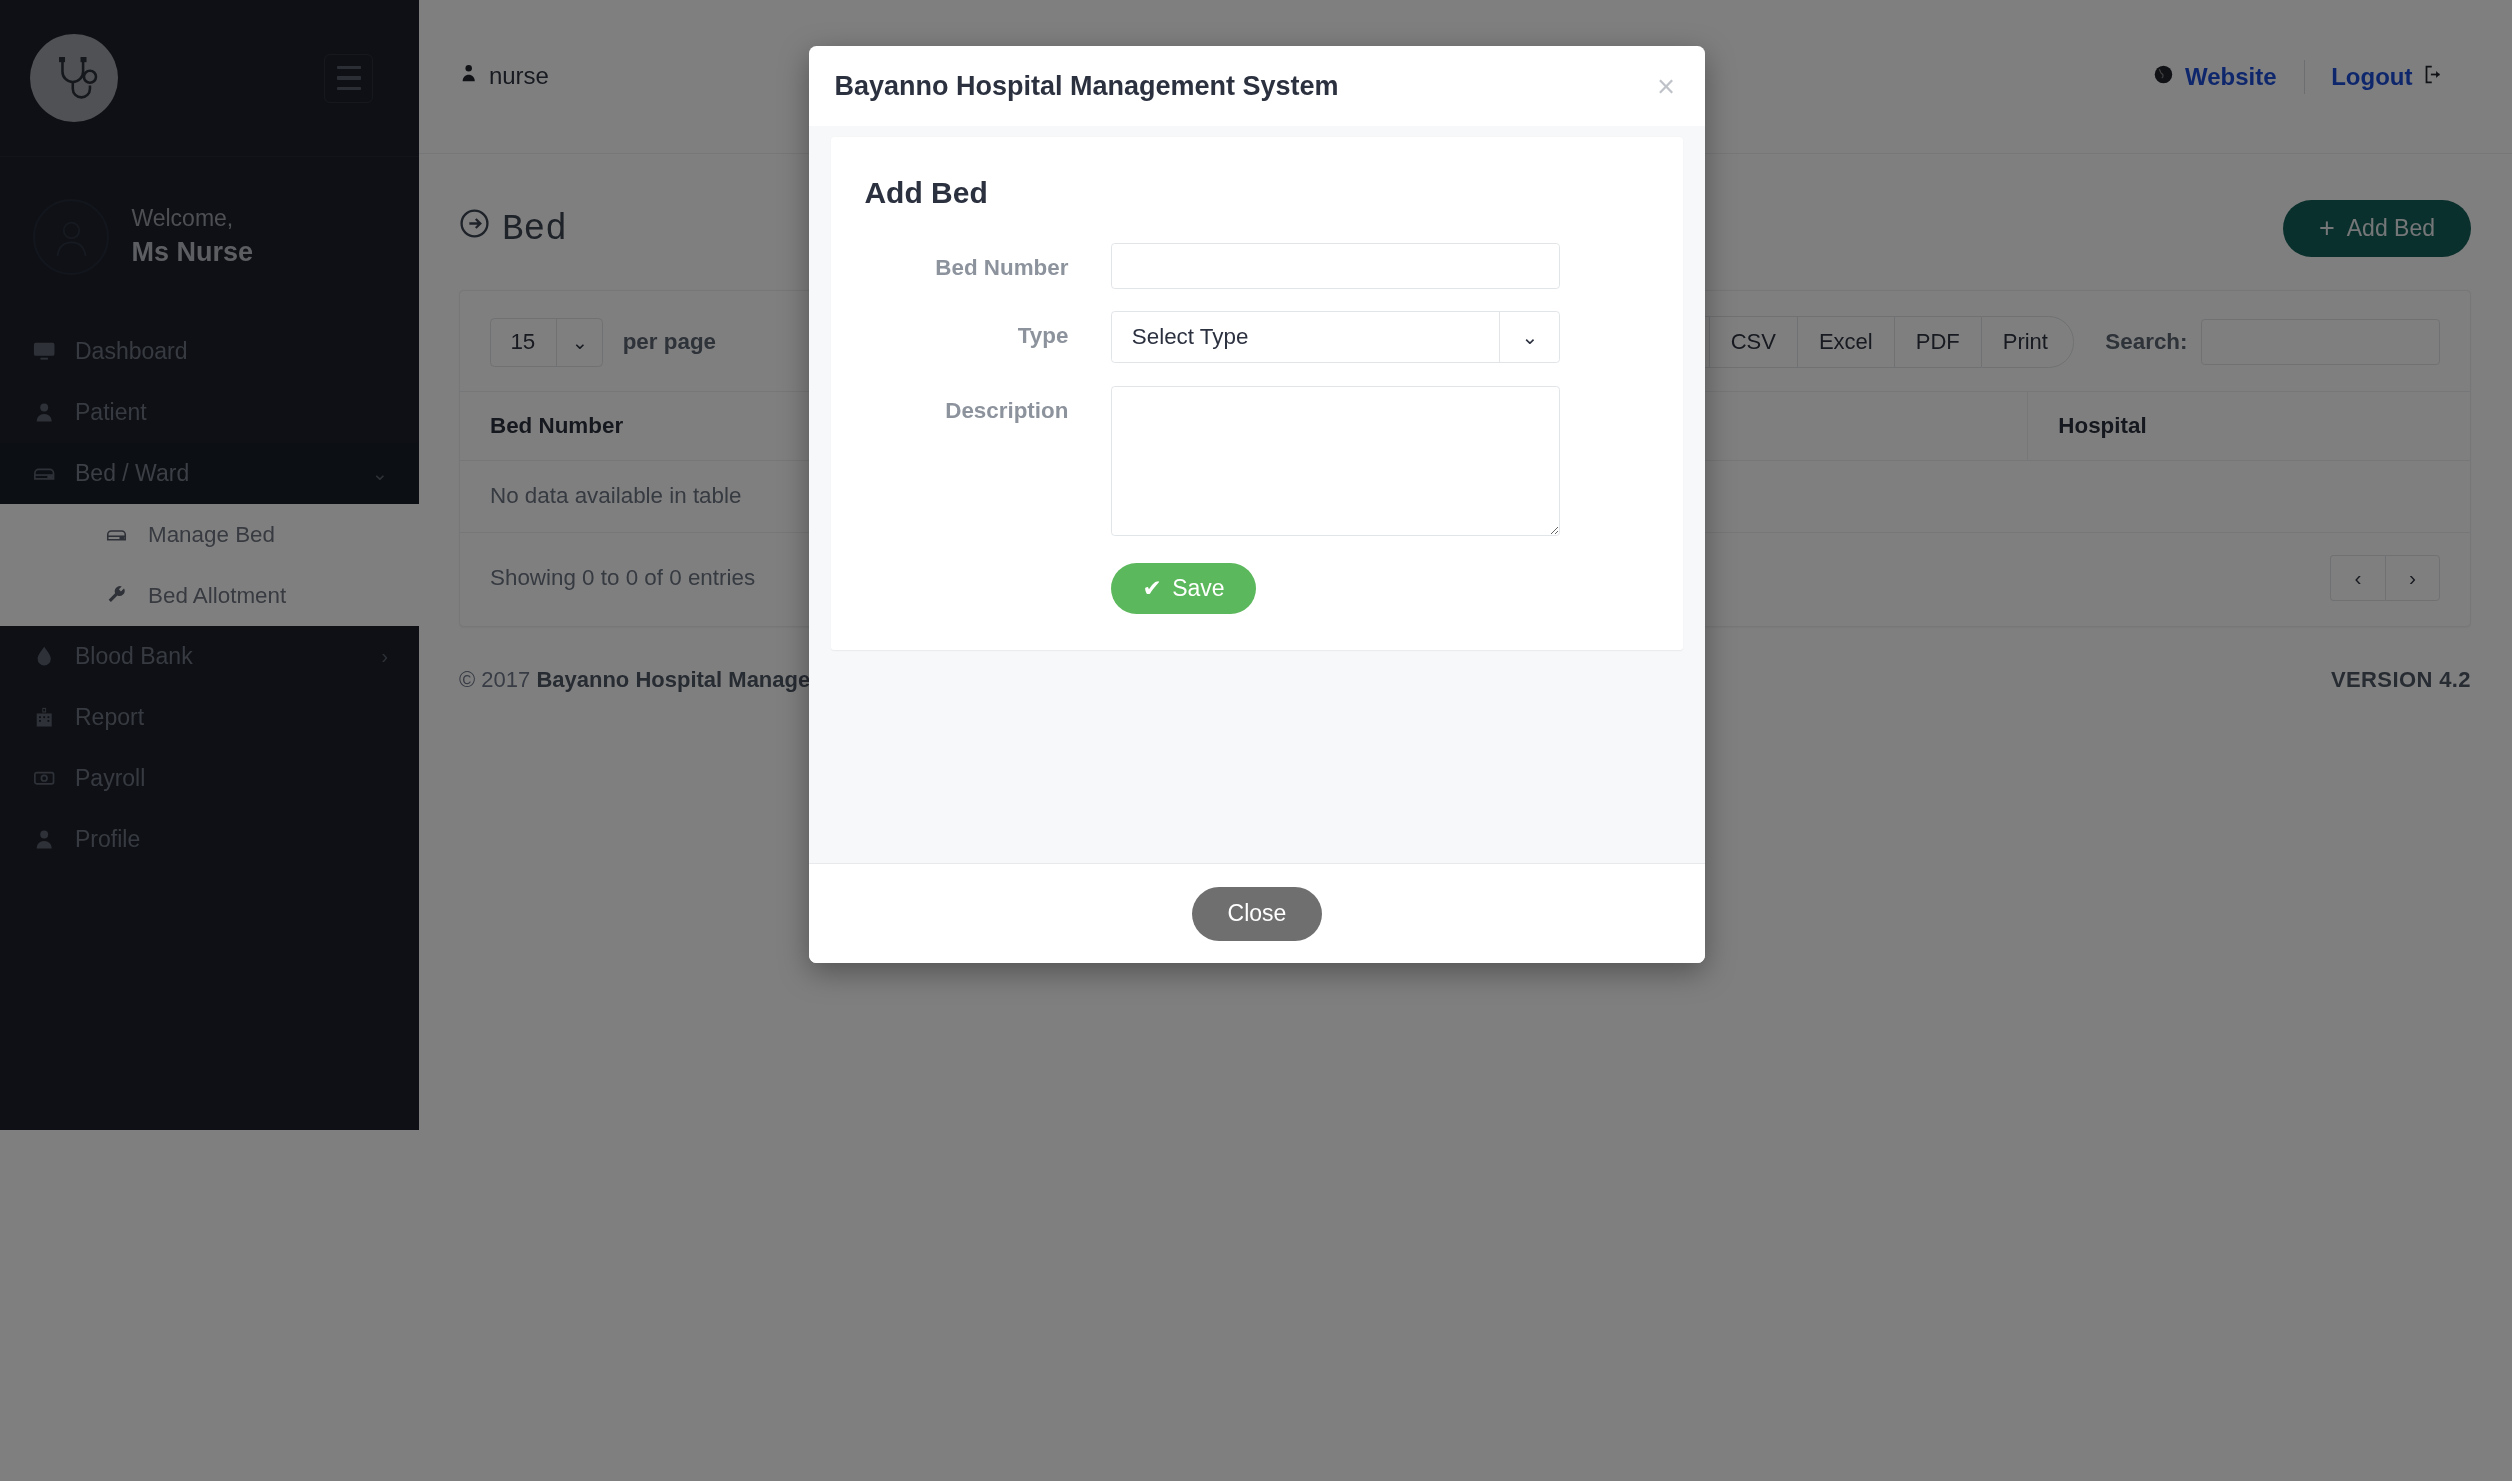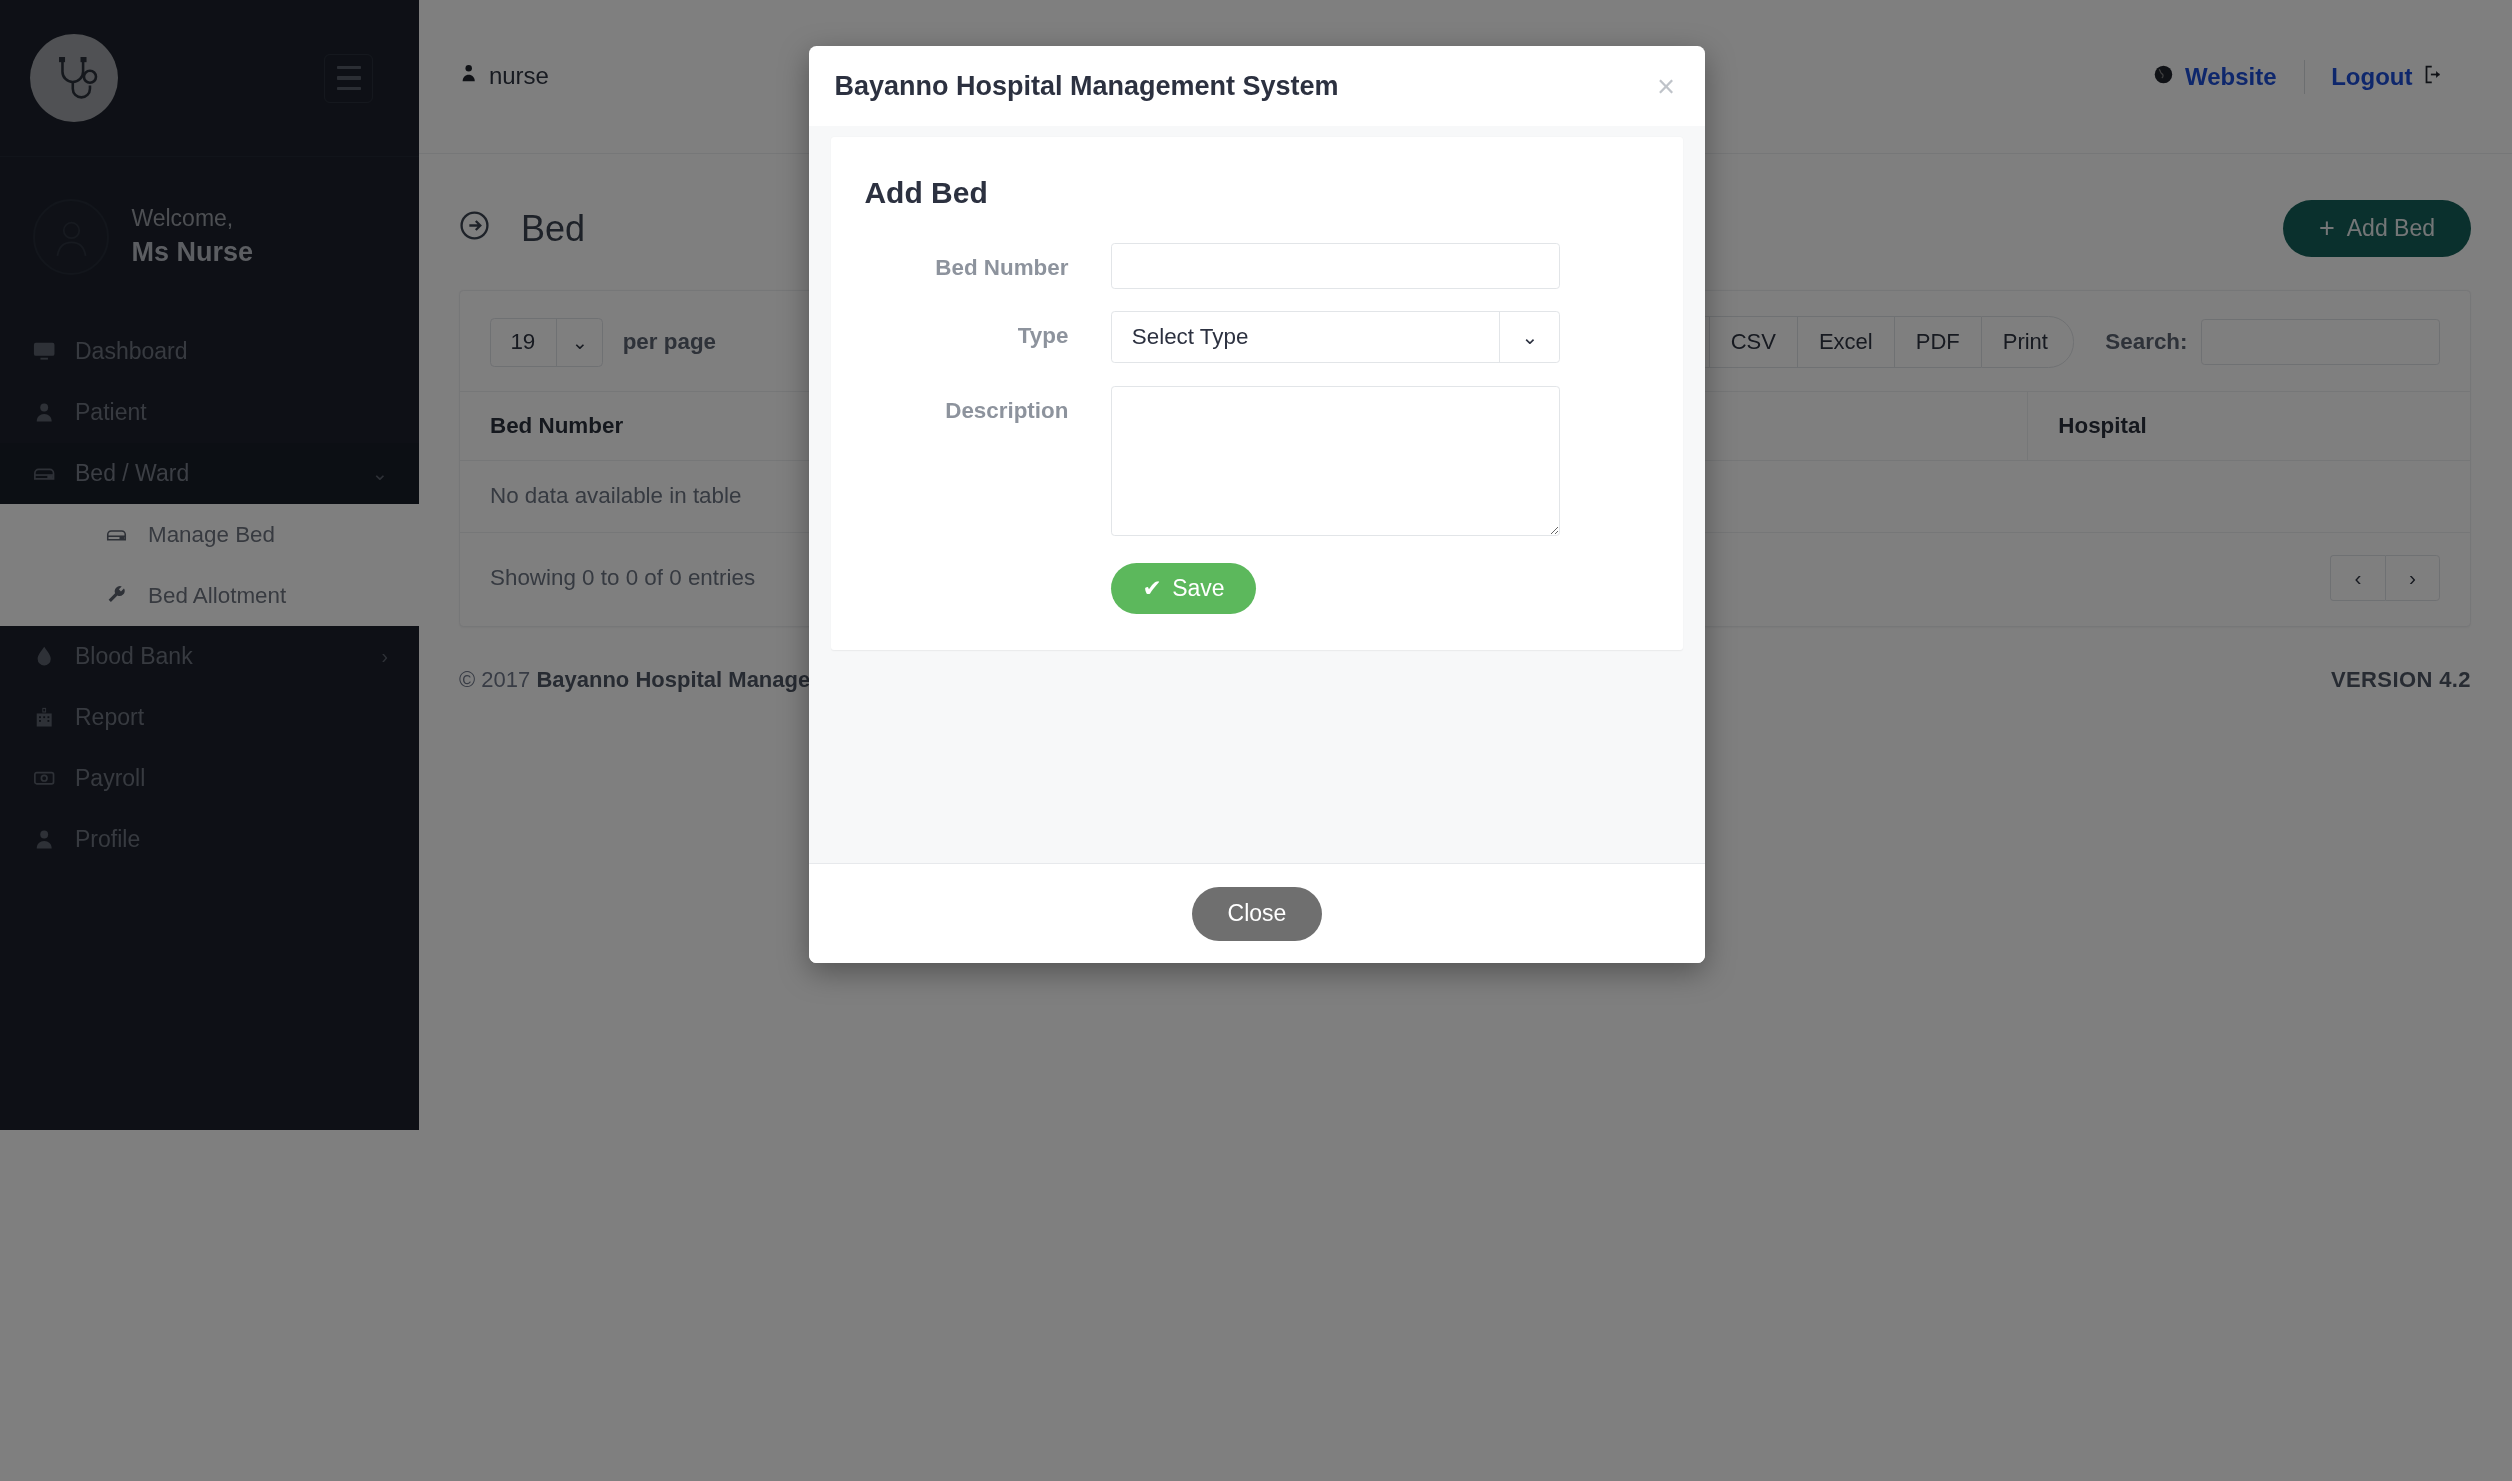--- a/index.html
+++ b/index.html
@@ -78,21 +78,21 @@
   .topbar-left svg { width: 19.4px; height: 22.4px; }
   .topbar-right { display:flex; align-items:center; color:#1d4ed8; font-size: 24px; font-weight: bold; }
   .topbar-right .tb-link { display:flex; align-items:center; gap:10.5px; cursor:pointer; padding: 0 27px; }
   .tb-divider { width:0.7px; height: 34px; background:#d9dce1; }
   .topbar-right svg { width: 21px; height: 21px; }
 
   .page-head {
     display:flex; align-items:center; justify-content:space-between;
     padding: 46px 42px 33px 40px;
   }
-  .page-title { display:flex; align-items:flex-end; gap: 31px; color:#3d4552; font-size: 36px; }
+  .page-title { display:flex; align-items:flex-end; gap: 12px; color:#3d4552; font-size: 36px; font-family: Liberation Mono, monospace; }
   .page-title svg { width: 31px; height: 31px; }
   .btn-add {
     background: #15615a; color: #e8ecee; border: none; border-radius: 52px;
     padding: 15px 36px; font-size: 23px; display:flex; align-items:center; gap:12px;
     cursor:pointer; font-family:"Liberation Sans", sans-serif;
   }
   .btn-add .plus { font-size: 27px; line-height: 1; }
 
   .card {
     margin: 0 42px 0 40px; background:#fff;
@@ -419,21 +419,21 @@
         <span class="plus">+</span>
         <span>Add Bed</span>
       </button>
     </div>
 
     <div class="card">
 
       <div class="card-tools">
         <div class="perpage">
           <div class="select-box">
-            <span class="val">19</span>
+            <span class="val">15</span>
             <span class="arrow">⌄</span>
           </div>
           <span class="perpage-lbl">per page</span>
         </div>
 
         <div class="tools-right">
           <div class="btn-group">
             <button>Copy</button>
             <button>CSV</button>
             <button>Excel</button>

